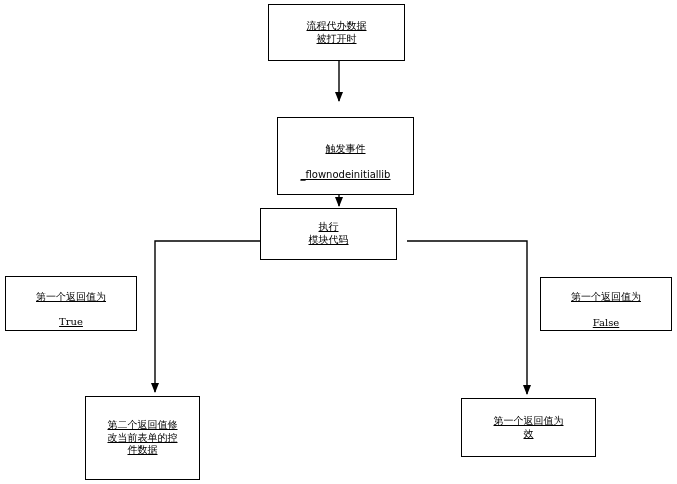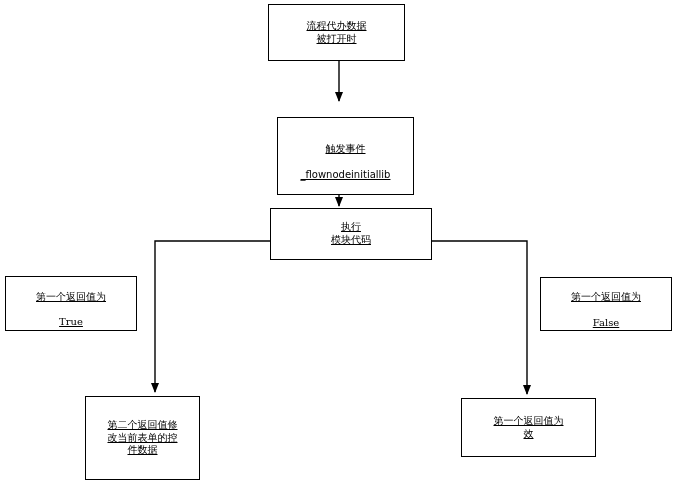--- a/index.html
+++ b/index.html
@@ -34,21 +34,21 @@
     font-size: 10px;
     text-decoration: underline;
   }
   .node.serif-second .txt .ser {
     font-family: "DejaVu Serif", "Liberation Serif", serif;
     text-align: center;
   }
   
   #node-start      { left: 268px; top: 4px;   width: 137px; height: 57px; }
   #node-trigger    { left: 271px; top: 117px; width: 137px; height: 78px; margin-left: 6px; }
-  #node-exec       { left: 270px; top: 208px; width: 162px; height: 52px; }
+  #node-exec       { left: 260px; top: 208px; width: 137px; height: 52px; }
   #node-label-true { left: 5px;   top: 276px; width: 132px; height: 55px; }
   #node-label-false{ left: 540px; top: 277px; width: 132px; height: 54px; }
   #node-true-result{ left: 85px;  top: 396px; width: 115px; height: 84px; }
   #node-false-result{left: 461px; top: 398px; width: 135px; height: 59px; }
 
   svg#edges {
     position: absolute;
     left: 0;
     top: 0;
     width: 677px;

